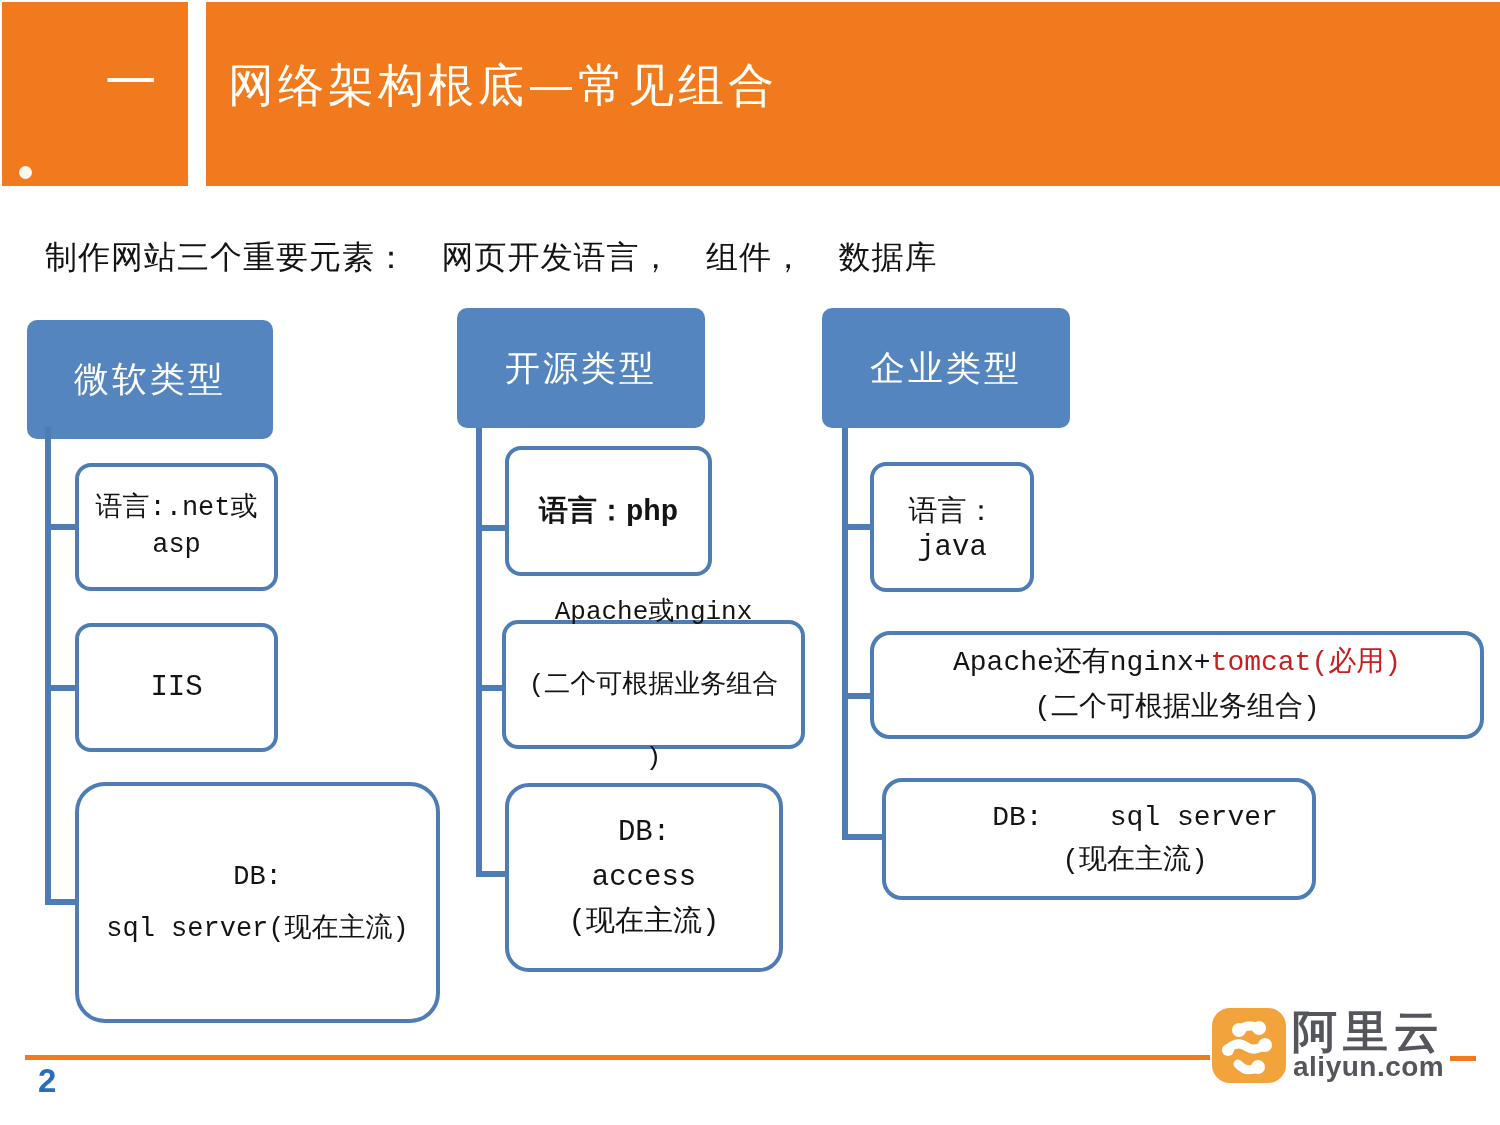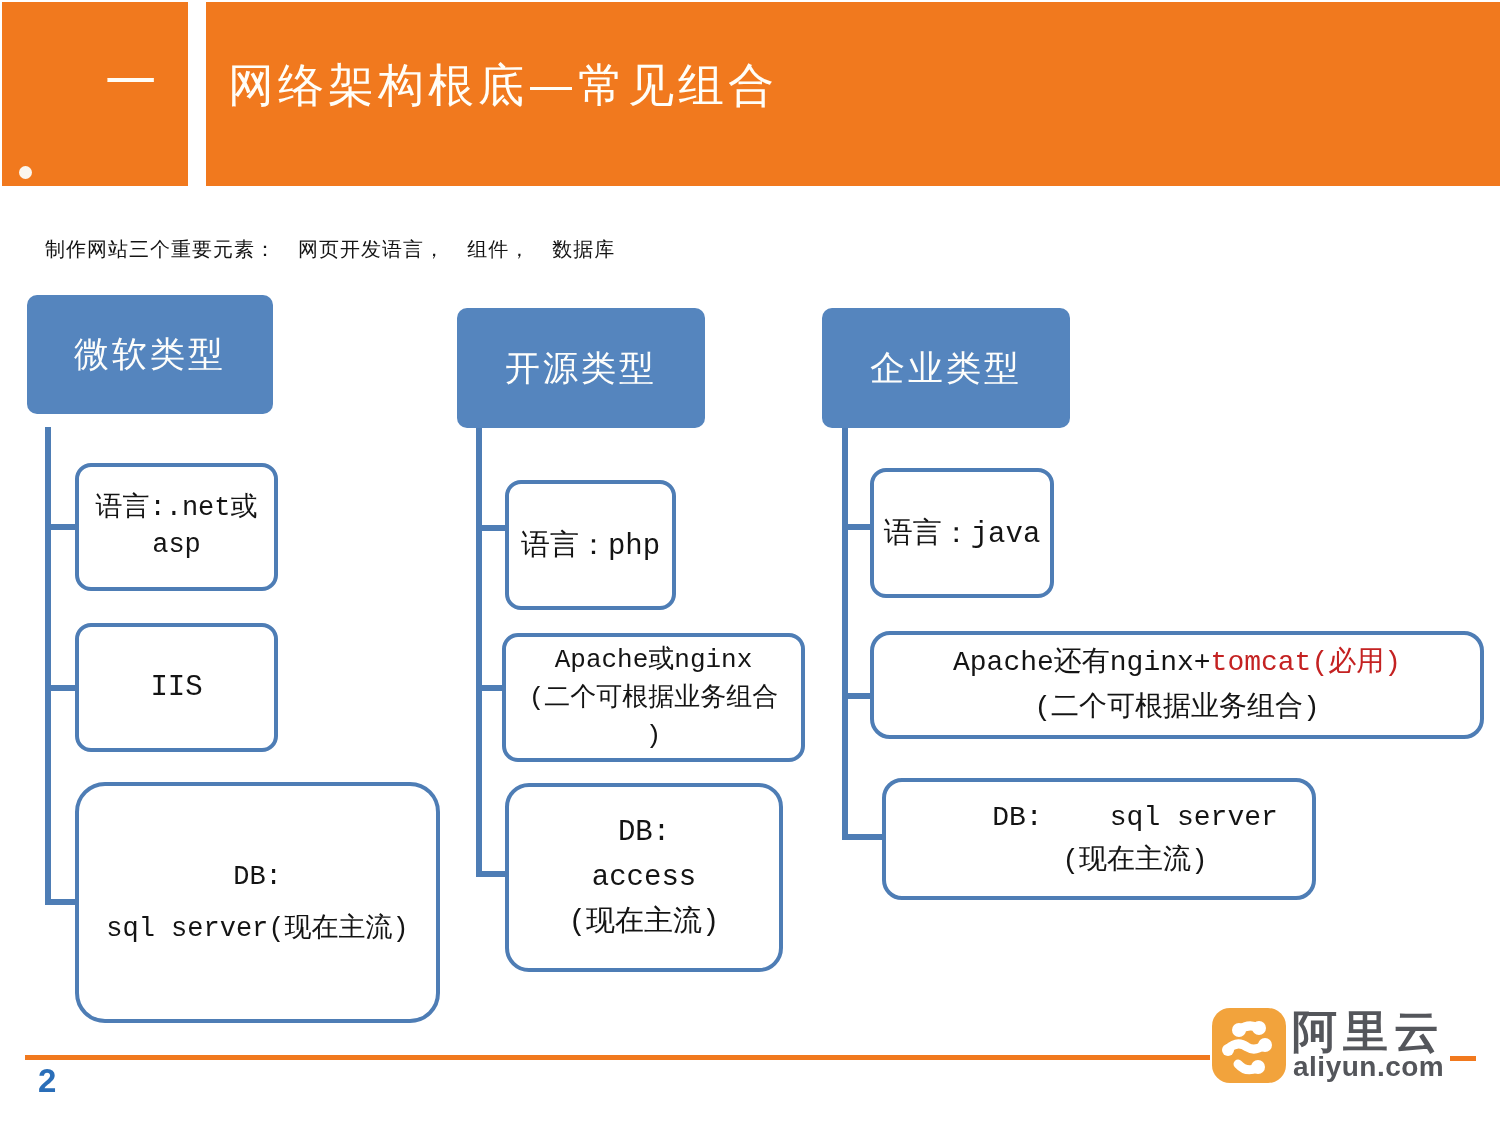--- a/index.html
+++ b/index.html
@@ -19,25 +19,25 @@
     font-family:"DejaVu Serif","Liberation Serif",serif;
   }
   
   .hdr-left{position:absolute;left:2px;top:2px;width:186px;height:184px;background:var(--orange);}
   .sec-num{position:absolute;left:0;top:50px;width:100%;text-align:center;
     transform:translateX(36px);color:#FFFDF6;font-size:52px;line-height:60px;}
   .sec-dot{position:absolute;left:17px;top:164px;width:13px;height:13px;border-radius:50%;background:#FBF6EE;}
   .hdr-main{position:absolute;left:206px;top:2px;width:1294px;height:184px;background:var(--orange);}
   .title{position:absolute;left:22px;top:52px;color:#FFFEF8;font-size:46px;line-height:62px;letter-spacing:4px;white-space:nowrap;}
   
-  .subtitle{position:absolute;left:45px;top:236px;font-size:20px;color:var(--ink);white-space:pre-wrap;letter-spacing:1px;}
+  .subtitle{position:absolute;left:45px;top:236px;font-size:32px;color:var(--ink);white-space:pre-wrap;letter-spacing:1px;}
   
   .cat{position:absolute;background:var(--box-blue);border-radius:10px;color:#FDFDFB;
     font-size:35px;letter-spacing:3px;display:flex;align-items:center;justify-content:center;}
-  #cat1{left:27px;top:295px;width:246px;height:119px;}
+  #cat1{left:27px;top:320px;width:246px;height:119px;}
   #cat2{left:457px;top:308px;width:248px;height:120px;}
   #cat3{left:822px;top:308px;width:248px;height:120px;}
   
   .vline,.stub{position:absolute;background:var(--line-blue);}
   .vline{width:6px;}
   .stub{height:6px;}
   #v1{left:45px;top:427px;height:476px;}
   #v2{left:476px;top:428px;height:448px;}
   #v3{left:842px;top:428px;height:411px;}
   #s1a{left:45px;top:524px;width:34px;}
@@ -51,24 +51,24 @@
   #s3c{left:842px;top:834px;width:44px;}
   
   .node{position:absolute;background:#FFFFFF;border:4px solid var(--line-blue);border-radius:16px;
     box-sizing:border-box;display:flex;flex-direction:column;align-items:center;justify-content:center;
     color:var(--ink);font-family:"Liberation Mono","DejaVu Sans Mono",monospace;}
   .node .ln{white-space:pre-wrap;text-align:center;}
   #b1a{left:75px;top:463px;width:203px;height:128px;font-size:27px;line-height:37px;}
   #b1b{left:75px;top:623px;width:203px;height:129px;font-size:29px;}
   #b1c{left:75px;top:782px;width:365px;height:241px;border-radius:30px;font-size:27px;line-height:38px;}
   #b1c .gap-after{margin-bottom:14px;}
-  #b2a{left:505px;top:480px;width:171px;height:130px;font-size:29px;}
-  #b2b{left:502px;top:633px;width:303px;height:129px;font-size:26px;line-height:38px;}
+  #b2a{left:505px;top:446px;width:207px;height:130px;font-size:29px;font-weight:bold;}
+  #b2b{left:502px;top:620px;width:303px;height:129px;font-size:26px;line-height:38px;gap:35px;}
   #b2c{left:505px;top:783px;width:278px;height:189px;border-radius:24px;font-size:29px;line-height:45px;}
-  #b3a{left:870px;top:462px;width:184px;height:130px;font-size:29px;margin-top:6px;}
+  #b3a{left:870px;top:462px;width:164px;height:130px;font-size:29px;}
   #b3b{left:870px;top:631px;width:614px;height:108px;border-radius:20px;font-size:28px;line-height:45px;}
   #b3c{left:882px;top:778px;width:434px;height:122px;border-radius:20px;font-size:28px;line-height:43px;padding-left:72px;}
   .red{color:var(--red);}
   
   .footline{position:absolute;left:25px;top:1055px;width:1185px;height:5px;background:var(--orange);}
   .footline2{position:absolute;left:1450px;top:1056px;width:26px;height:5px;background:var(--orange);}
   .pagenum{position:absolute;left:38px;top:1062px;font-family:"Liberation Sans","DejaVu Sans",sans-serif;
     font-weight:bold;font-size:33px;color:var(--page-blue);}
   .logo-mark{position:absolute;left:1212px;top:1008px;width:74px;height:75px;background:var(--logo-orange);border-radius:18px;}
   .logo-cn{position:absolute;left:1292px;top:1002px;font-family:"Liberation Sans","DejaVu Sans",sans-serif;

